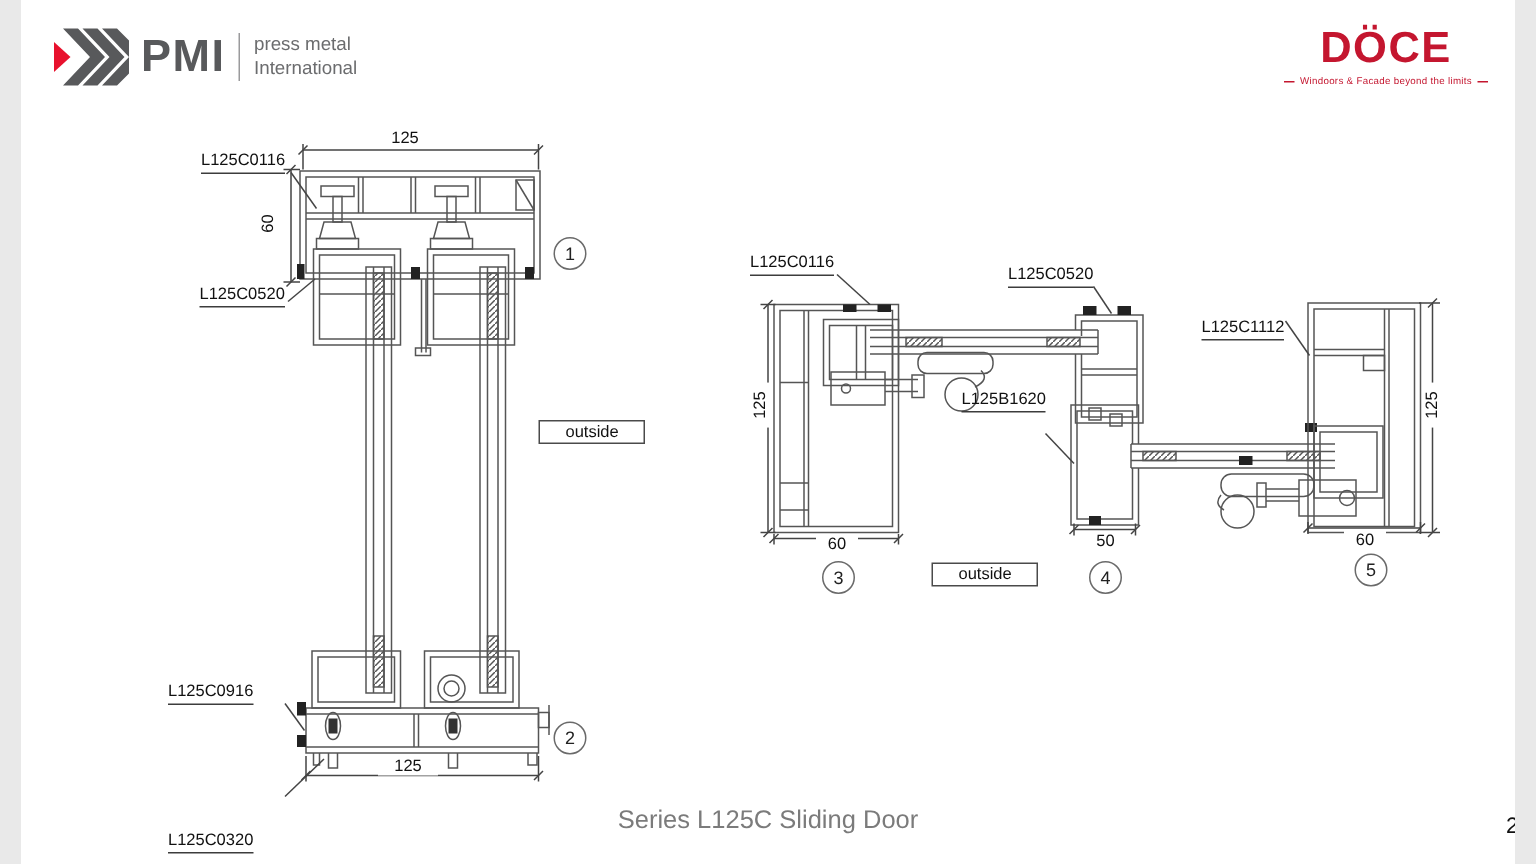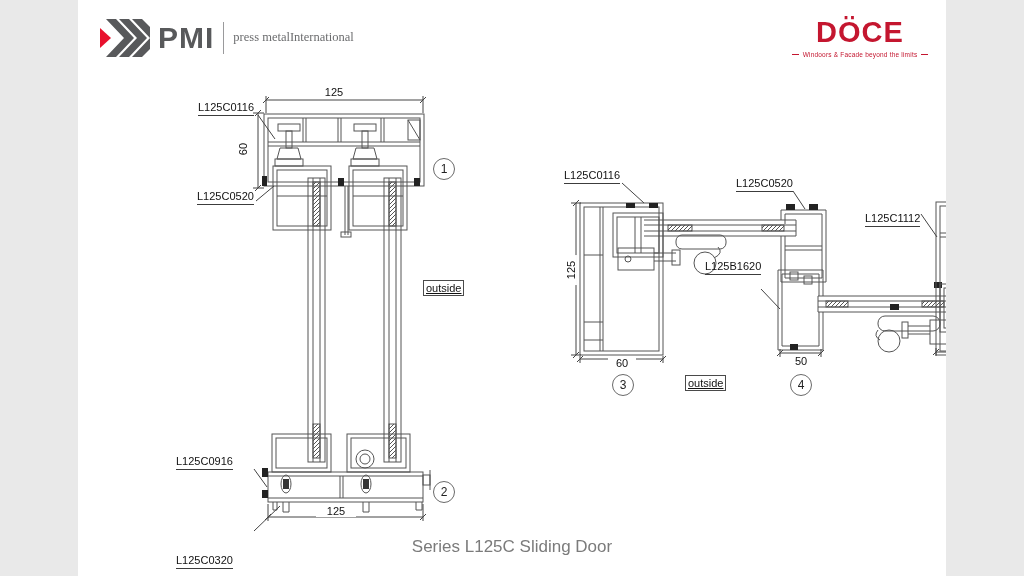--- a/index.html
+++ b/index.html
@@ -1,46 +1,46 @@
 <!DOCTYPE html>
 <html><head>
 <meta charset="utf-8">
 <style>
   html,body { margin:0; padding:0; background:#e9e9e9; }
   .page {
-    position:relative; width:868px; height:576px; margin:0 auto;
+    position:relative; width:996px; height:576px; margin:0 auto;
     background:#ffffff; overflow:hidden;
     font-family:"Liberation Sans", sans-serif;
   }
   
   .pmi-logo { position:absolute; left:22px; top:16px; display:flex; align-items:center; gap:8px; }
   .pmi-text { display:flex; align-items:center; gap:9px; }
   .pmi-abbr { font-size:30px; font-weight:bold; color:#58595b; letter-spacing:1px; line-height:1; }
   .pmi-divider { width:1px; height:32px; background:#9a9a9c; }
-  .pmi-sub { display:flex; flex-direction:row; justify-content:center; color:#6b6c6e; font-size:12.5px; line-height:1.25;font-family:Liberation Serif, serif; }
+  .pmi-sub { display:flex; flex-direction:column; justify-content:center; color:#6b6c6e; font-size:12.5px; line-height:1.25; }
   .page-title {
     position:absolute; left:220px; right:200px; top:30px; text-align:center;
     font-family:"Liberation Serif", serif; font-weight:bold; font-size:24px; color:#0d0d14;
     letter-spacing:0.5px; white-space:nowrap;
   }
   .doce-logo { position:absolute; right:18px; top:18px; width:136px; text-align:center; }
   .doce-name { font-size:29px; font-weight:bold; color:#c4162f; letter-spacing:1px; line-height:1; font-family:"Liberation Sans",sans-serif; }
   .doce-tagline { margin-top:4px; display:flex; align-items:center; gap:4px; color:#c4162f; }
   .doce-tagline .tl-line { flex:1; border-top:1px solid #c4162f; height:0; }
   .doce-tagline .tl-text { font-size:6.5px; white-space:nowrap; letter-spacing:0.2px; }
   
   svg.art { position:absolute; left:0; top:0; }
   
   .lbl { position:absolute; font-size:11px; color:#111; white-space:nowrap; line-height:1.15; }
   .lbl.u { border-bottom:1px solid #3c3c3c; padding-bottom:1px; }
   .dim { position:absolute; font-size:11px; color:#111; white-space:nowrap; text-align:center; background:#fff; line-height:1.1; }
   .dim.v { transform:rotate(-90deg); }
   .marker { position:absolute; width:22px; height:22px; border:1px solid #6a6a6a; border-radius:50%;
             display:flex; align-items:center; justify-content:center; font-size:12px; color:#222; background:#fff; box-sizing:border-box; }
-  .outside-box { position:absolute; border:1px solid #4a4a4a; background:#fff; font-size:11px; color:#111; padding:1px 2px;text-decoration:underline; }
+  .outside-box { position:absolute; border:1px solid #4a4a4a; background:#fff; font-size:11px; color:#111; padding:1px 17px; }
   
   .footer-caption { position:absolute; left:0; right:0; top:537px; text-align:center; font-size:17px; color:#7b7b7b; }
   .page-number { position:absolute; left:990px; top:542px; font-size:15px; color:#111; }
 </style>
 </head>
 <body>
 
 <div class="page">
 
   <div class="pmi-logo">

